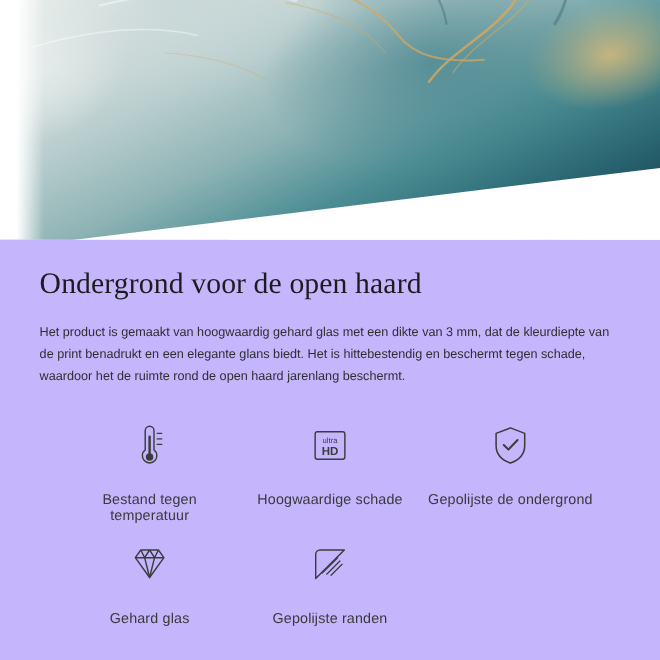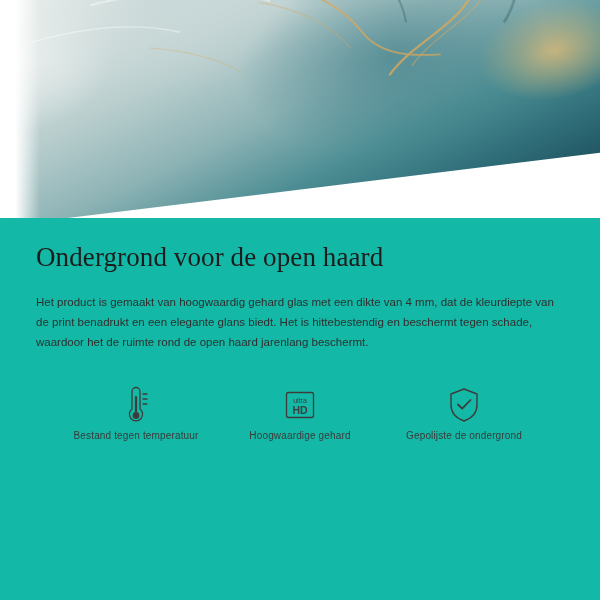--- a/index.html
+++ b/index.html
@@ -10,21 +10,21 @@
     width: 600px;
     height: 600px;
     background: #ffffff;
     font-family: "Liberation Sans", sans-serif;
     overflow: hidden;
   }
   .page {
     position: relative;
     width: 600px;
     height: 600px;
-    background: #14b8a6;
+    background: #c4b5fd;
   }
 
   
   .hero {
     position: relative;
     width: 600px;
     height: 218px;
     overflow: hidden;
     background: #ffffff;
   }
@@ -150,22 +150,22 @@
     justify-content: flex-start;
     padding: 6px 4px 4px 4px;
   }
   .feature-icon {
     height: 42px;
     display: flex;
     align-items: center;
     justify-content: center;
   }
   .feature-label {
-    margin-top: 4px;
-    font-size: 10px;
+    margin-top: 20px;
+    font-size: 13px;
     color: #3a3a3a;
     text-align: center;
     letter-spacing: 0.15px;
   }
   svg { display: block; }
 </style>
 </head>
 <body>
 
 <div class="page">
@@ -195,21 +195,21 @@
     <div class="hero-mask-left"></div>
     <div class="sparkle" style="left:505px; top:172px; width:28px; height:28px;"></div>
     <div class="sparkle" style="left:532px; top:182px; width:16px; height:16px;"></div>
     <div class="sparkle" style="left:494px; top:190px; width:12px; height:12px;"></div>
   </div>
 
   <div class="content">
     <h1 class="title">
       <span class="line">Ondergrond voor de open haard</span>
     </h1>
-    <p class="desc">Het product is gemaakt van hoogwaardig gehard glas met een dikte van 4 mm, dat de kleurdiepte van de print benadrukt en een elegante glans biedt. Het is hittebestendig en beschermt tegen schade, waardoor het de ruimte rond de open haard jarenlang beschermt.</p>
+    <p class="desc">Het product is gemaakt van hoogwaardig gehard glas met een dikte van 3 mm, dat de kleurdiepte van de print benadrukt en een elegante glans biedt. Het is hittebestendig en beschermt tegen schade, waardoor het de ruimte rond de open haard jarenlang beschermt.</p>
 
     <div class="features">
 
       <div class="feature">
         <div class="feature-icon">
           <svg width="34" height="40" viewBox="0 0 34 40">
             <g fill="none" stroke="#3c3c3c" stroke-width="1.3">
               <path d="M13 6.5 a4 4 0 0 1 8 0 v17.5 a6.6 6.6 0 1 1 -8 0 z"></path>
               <circle cx="17" cy="30.5" r="3.4" fill="#3c3c3c" stroke="none"></circle>
               <rect x="15.9" y="11" width="2.2" height="17" rx="1.1" fill="#3c3c3c" stroke="none"></rect>
@@ -221,31 +221,58 @@
       </div>
 
       <div class="feature">
         <div class="feature-icon">
           <svg width="38" height="38" viewBox="0 0 38 38">
             <rect x="5.5" y="6.5" width="27" height="25" rx="2" fill="none" stroke="#3c3c3c" stroke-width="1.3"></rect>
             <text x="19" y="17" font-family="Liberation Sans, sans-serif" font-size="7" fill="#3c3c3c" text-anchor="middle">ultra</text>
             <text x="19" y="27.5" font-family="Liberation Sans, sans-serif" font-size="10.5" font-weight="bold" fill="#3c3c3c" text-anchor="middle">HD</text>
           </svg>
         </div>
-        <div class="feature-label">Hoogwaardige gehard</div>
+        <div class="feature-label">Hoogwaardige schade</div>
       </div>
 
       <div class="feature">
         <div class="feature-icon">
           <svg width="36" height="40" viewBox="0 0 36 40">
             <path d="M18 4 L31 9 v11 c0 8.5 -6 13.5 -13 16 c-7 -2.5 -13 -7.5 -13 -16 V9 z" fill="none" stroke="#3c3c3c" stroke-width="1.4" stroke-linejoin="round"></path>
             <path d="M12 19.5 l4.2 4.2 L24.5 15" fill="none" stroke="#3c3c3c" stroke-width="1.8" stroke-linecap="round" stroke-linejoin="round"></path>
           </svg>
         </div>
         <div class="feature-label">Gepolijste de ondergrond</div>
       </div>
 
-
+      <div class="feature">
+        <div class="feature-icon">
+          <svg width="42" height="36" viewBox="0 0 42 36">
+            <g fill="none" stroke="#3c3c3c" stroke-width="1.3" stroke-linejoin="round">
+              <path d="M8 12 L13 5 h16 l5 7 L21 30 z"></path>
+              <path d="M8 12 h26"></path>
+              <path d="M13 5 l3.5 7 L21 5"></path>
+              <path d="M29 5 l-3.5 7 L21 5"></path>
+              <path d="M16.5 12 L21 30 L25.5 12"></path>
+            </g>
+          </svg>
+        </div>
+        <div class="feature-label">Gehard glas</div>
+      </div>
+
+      <div class="feature">
+        <div class="feature-icon">
+          <svg width="36" height="36" viewBox="0 0 36 36">
+            <path d="M5 31 V9 a4 4 0 0 1 4 -4 h22 z" fill="none" stroke="#3c3c3c" stroke-width="1.3" stroke-linejoin="round"></path>
+            <g stroke="#3c3c3c" stroke-width="1.1" stroke-linecap="round">
+              <path d="M11 26 L25 12"></path>
+              <path d="M15 27 L27 15"></path>
+              <path d="M19 28 L29 18"></path>
+            </g>
+          </svg>
+        </div>
+        <div class="feature-label">Gepolijste randen</div>
+      </div>
 
 
     </div>
   </div>
 </div>
 
 </body></html>

